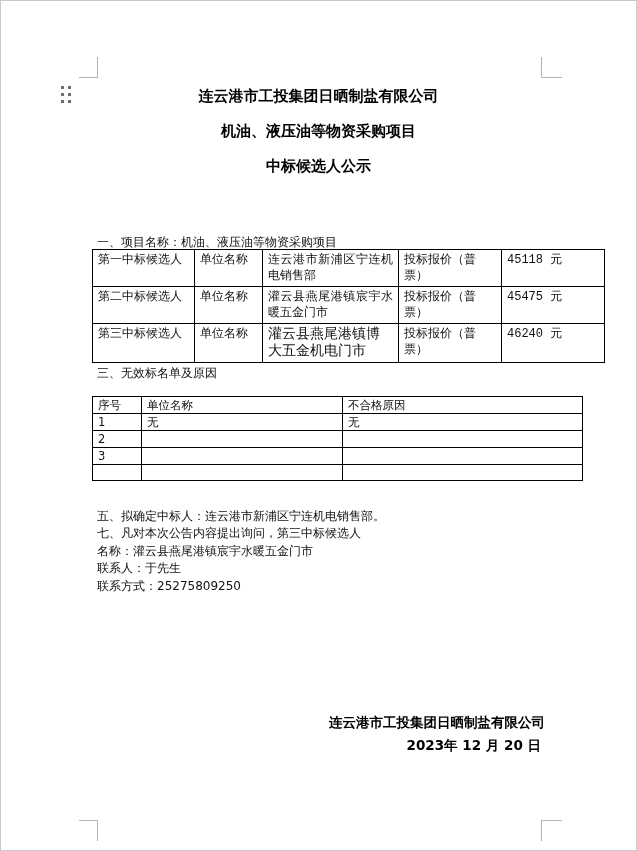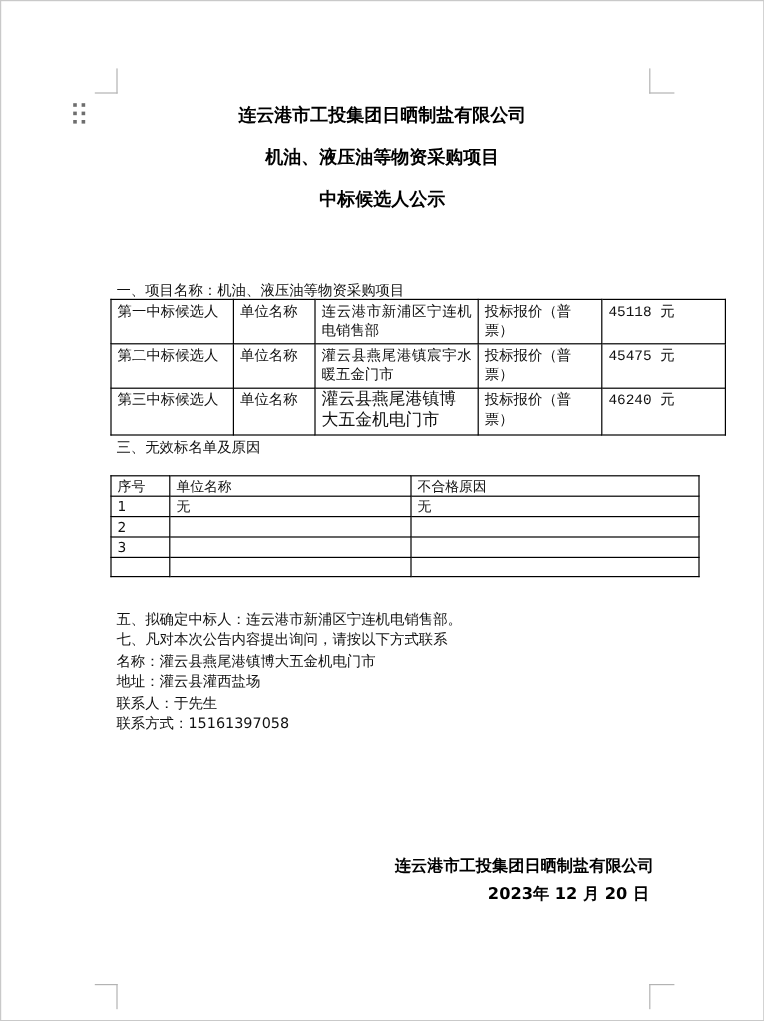--- a/index.html
+++ b/index.html
@@ -131,23 +131,22 @@
   <tr>
     <td class="i1"></td>
     <td class="i2"></td>
     <td class="i3"></td>
   </tr>
 </tbody>
   </table>
 
 <div class="bodyblock" style="top:508px;">
   <p>五、拟确定中标人：连云港市新浦区宁连机电销售部。</p>
-  <p>七、凡对本次公告内容提出询问，请按以下方式联系</p>
-  <p>名称：灌云县燕尾港镇博大五金机电门市</p>
-  <p>地址：灌云县灌西盐场</p>
+  <p>七、凡对本次公告内容提出询问，第三中标候选人</p>
+  <p>名称：灌云县燕尾港镇宸宇水暖五金门市</p>
   <p>联系人：于先生</p>
-  <p>联系方式：15161397058</p>
+  <p>联系方式：25275809250</p>
 </div>
 
 <div class="signature">
   <div>连云港市工投集团日晒制盐有限公司</div>
   <div class="sig-date">2023年 12 月 20 日</div>
 </div>
 
 </body></html>

